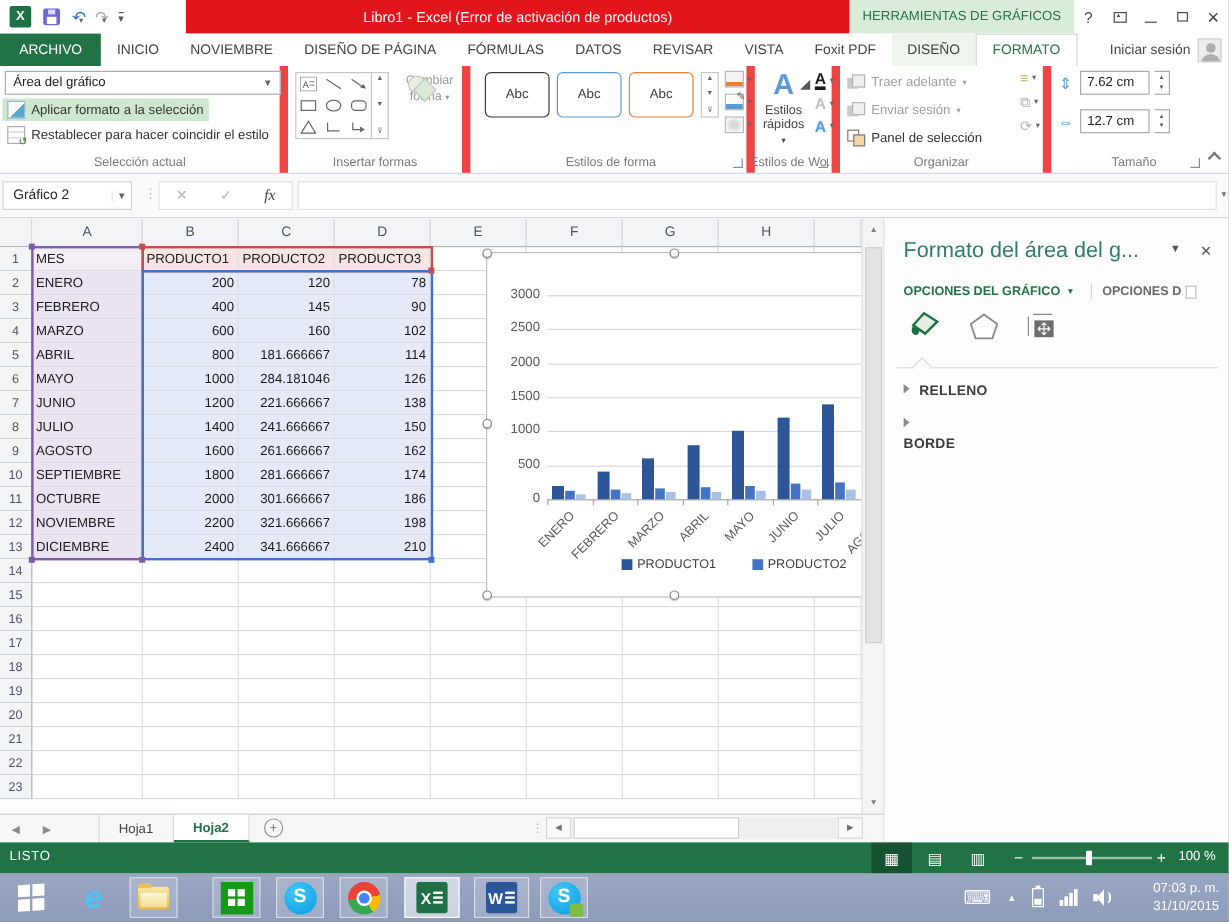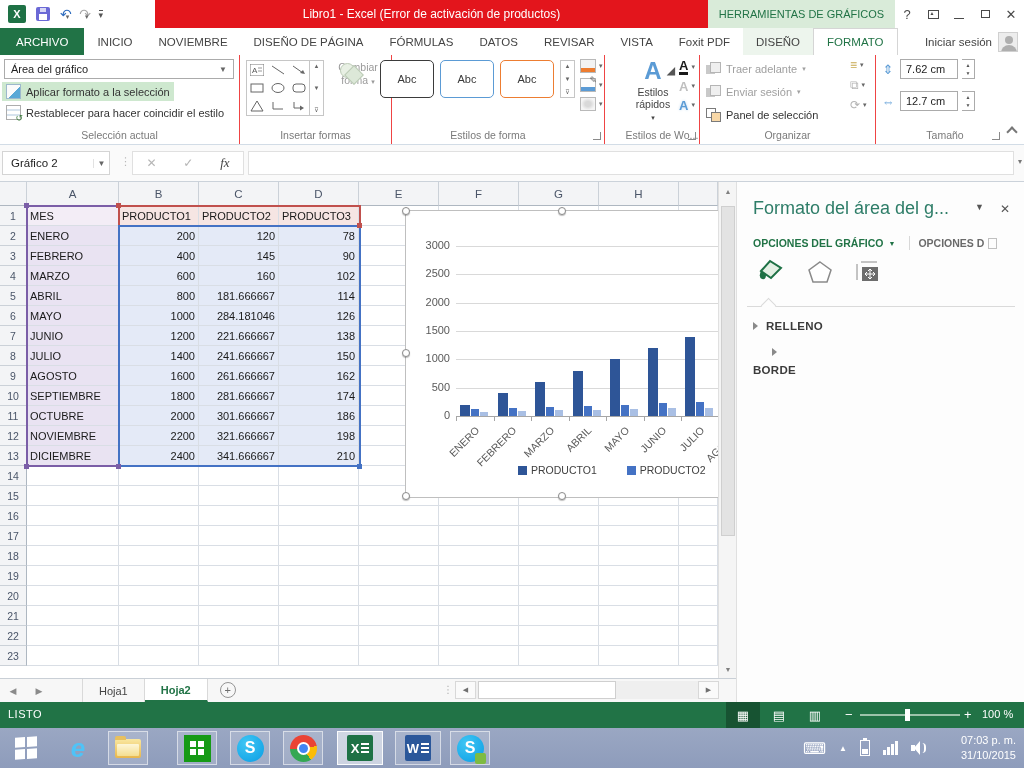--- a/index.html
+++ b/index.html
@@ -37,21 +37,21 @@
   .tab.file { background:#217346; color:#fff; padding:0 16px; }
   .tab.ctx { background:#EDF5ED; }
   .tab.ctx-active { background:#fff; color:#217346; border:1px solid #D5D5D5; border-bottom:none; }
   .signin { position:absolute; right:6px; top:28px; height:27px; display:flex; align-items:center; gap:6px; font-size:11.5px; color:#444; }
   .avatar { width:20px; height:20px; background:#EDEDED; border:1px solid #D0D0D0; position:relative; overflow:hidden; }
   .avatar:before { content:""; position:absolute; left:6px; top:3px; width:8px; height:8px; border-radius:50%; background:#AFAFAF; }
   .avatar:after { content:""; position:absolute; left:2px; top:12px; width:16px; height:10px; border-radius:8px 8px 0 0; background:#AFAFAF; }
 
   
   .ribbon { position:absolute; left:0; top:55px; width:1024px; height:90px; background:#fff; border-bottom:1px solid #D2DCE6; }
-  .rgroup { position:absolute; top:0; height:89px; border-right:1px solid #ef4444; }
+  .rgroup { position:absolute; top:0; height:89px; border-right:7px solid #ef4444; }
   .glabel { position:absolute; bottom:3px; left:0; right:0; text-align:center; font-size:10.5px; color:#7A7A7A; white-space:nowrap; }
   .launcher { position:absolute; bottom:4px; right:3px; width:8px; height:8px; border-left:1px solid #8A8A8A; border-top:1px solid #8A8A8A; transform:rotate(180deg); }
   .combo { position:absolute; left:4px; top:4px; width:230px; height:20px; border:1px solid #ABABAB; background:#fff;
     display:flex; align-items:center; padding:0 6px; font-size:11px; color:#222; }
   .combo .dd { margin-left:auto; font-size:8px; color:#666; }
   .rbtn-line { position:absolute; left:2px; height:19px; display:flex; align-items:center; gap:5px; padding:0 4px; font-size:11px; color:#333; white-space:nowrap; }
   .hl-green { background:#CEE8CF; }
   .mini16 { width:15px; height:15px; display:inline-block; position:relative; flex:none; }
   .ic-applyfmt { background:linear-gradient(135deg,#FBFBFB 55%,#59A8D6 55%); border:1px solid #9DB8CC; }
   .ic-reset { border:1px solid #ADADAD; background:repeating-linear-gradient(#fff 0 3px,#D7E3EE 3px 5px); }
@@ -162,21 +162,21 @@
   .pane-ctrl { position:absolute; top:20px; color:#555; font-size:12px; }
   .pane-opts { position:absolute; left:16px; top:54px; display:flex; align-items:center; font-size:10.5px; font-weight:bold; white-space:nowrap; overflow:hidden; width:262px; }
   .opt-green { color:#217346; }
   .opt-gray { color:#6A6A6A; }
   .opt-dd { font-size:7px; margin:0 6px 0 5px; color:#217346; }
   .opt-sep { width:1px; height:14px; background:#D8D8D8; margin:0 8px; }
   .trunc-box { width:9px; height:11px; border:1px solid #C0C0C0; margin-left:4px; flex:none; }
   .pane-icons { position:absolute; left:18px; top:76px; display:flex; gap:22px; align-items:flex-end; }
   .pane-sep { position:absolute; left:10px; top:124px; width:268px; height:1px; background:#DADADA; }
   .notch { position:absolute; left:26px; top:118px; width:11px; height:11px; background:#FDFDFD; border-left:1px solid #DADADA; border-top:1px solid #DADADA; transform:rotate(45deg); }
-  .pane-sec { position:absolute; left:16px; display:flex; align-items:center; gap:8px; font-size:11.5px; font-weight:bold; color:#3B3B3B; letter-spacing:.3px; }
+  .pane-sec { position:absolute; left:16px; display:flex; align-items:flex-start; gap:8px; font-size:11.5px; font-weight:bold; color:#3B3B3B; letter-spacing:.3px; }
   .tri-r { width:0; height:0; border-left:5px solid #8A8A8A; border-top:4px solid transparent; border-bottom:4px solid transparent; }
 
   
   .tabbar { position:absolute; left:0; top:678px; width:736px; height:24px; background:#F7F7F7; border-top:1px solid #C9CFD6; display:flex; align-items:stretch; }
   .nav-ar { width:26px; display:flex; align-items:center; justify-content:center; color:#8A8A8A; font-size:9px; }
   .stab { display:flex; align-items:center; padding:0 16px; font-size:11px; color:#444; border-right:1px solid #D9D9D9; }
   .stab.first { border-left:1px solid #D9D9D9; margin-left:30px; }
   .stab.active { background:#fff; color:#217346; font-weight:bold; border-bottom:2px solid #217346; }
   .newsheet { width:16px; height:16px; border:1px solid #949494; border-radius:50%; color:#6E6E6E; font-size:11px;
     display:flex; align-items:center; justify-content:center; margin:3px 0 0 12px; }
@@ -364,21 +364,21 @@
         <span>▼</span>
         <span>⊽</span>
       </div>
       <div class="chg-shape">
         <span class="chg-ic"></span>
         <span>Cambiar forma</span> <span style="font-size:7px;">▾</span>
       </div>
       <div class="glabel">Insertar formas</div>
     </div>
 
-    <div class="rgroup" style="left:372px;width:233px;">
+    <div class="rgroup" style="left:396px;width:233px;">
       <div class="abc-box" style="left:8px;border:1.5px solid #3B3B3B;">Abc</div>
       <div class="abc-box" style="left:68px;border:1.5px solid #5B9BD5;">Abc</div>
       <div class="abc-box" style="left:128px;border:1.5px solid #ED7D31;">Abc</div>
       <div class="st-scroll">
         <span>▲</span>
         <span>▼</span>
         <span>⊽</span>
       </div>
       <div class="sf-icons">
         <span class="sf-row"><span class="ic-shfill"></span>▾</span>

